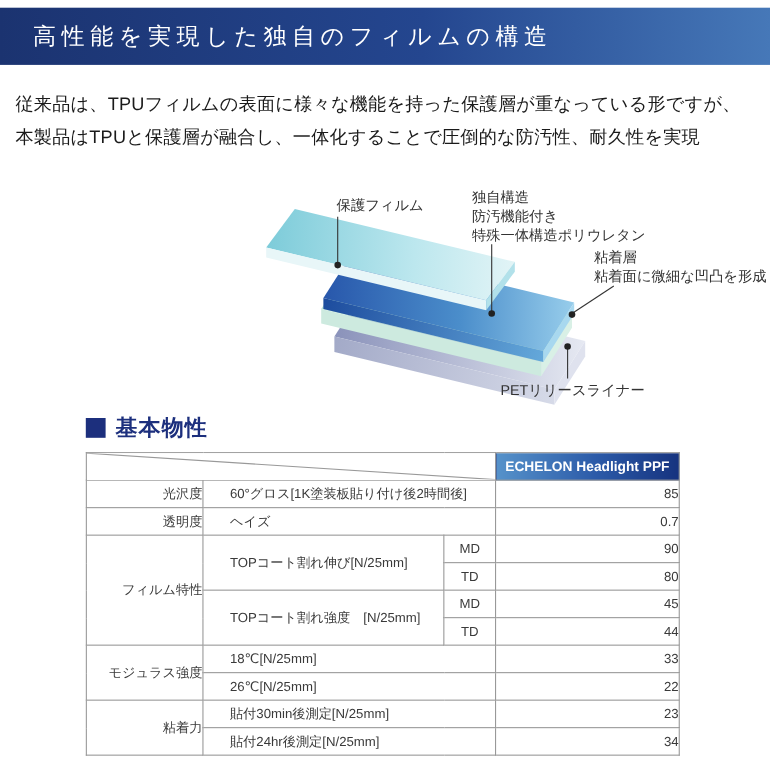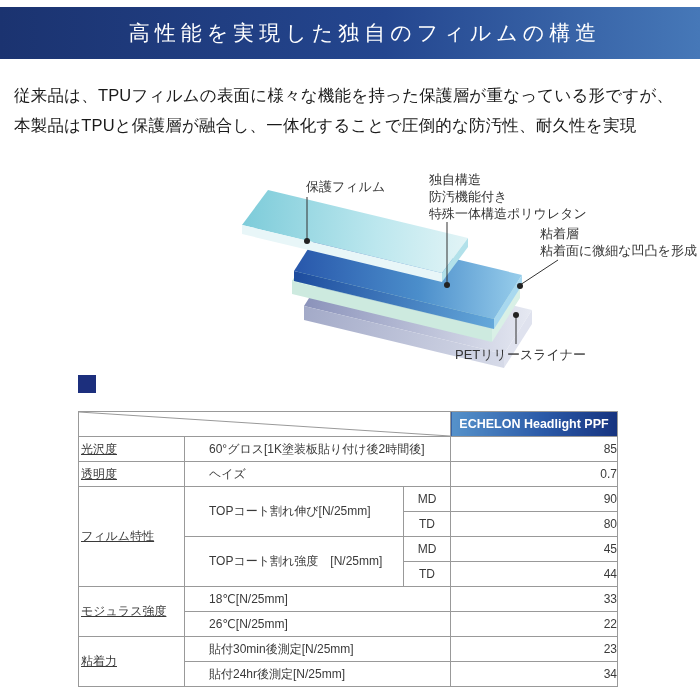--- a/index.html
+++ b/index.html
@@ -4,21 +4,21 @@
 <style>
   html,body{margin:0;padding:0;background:#fff;}
   .page{
     position:relative;width:700px;height:700px;background:#ffffff;overflow:hidden;
     font-family:"Liberation Sans","DejaVu Sans",sans-serif;color:#1b1b1b;
   }
   
   .banner{
     position:absolute;left:0;top:7px;width:700px;height:52px;
     background:linear-gradient(90deg,#1b3370 0%,#24468f 55%,#4678b8 100%);
-    display:flex;align-items:center;justify-content:center;
+    display:flex;align-items:center;
   }
   .banner-title{
     margin-left:30px;color:#ffffff;font-family:"DejaVu Serif","Liberation Serif",serif;
     font-size:21px;font-weight:500;letter-spacing:5px;white-space:nowrap;
   }
   
   .intro{
     position:absolute;left:14px;top:80px;width:678px;
     font-size:16.5px;line-height:30px;color:#1a1a1a;letter-spacing:0.2px;
   }
@@ -37,21 +37,21 @@
   
   .spec-table{
     position:absolute;left:78px;top:411px;border-collapse:collapse;table-layout:fixed;
     font-size:12px;color:#3a3a3a;
   }
   .spec-table td,.spec-table th{
     border:1px solid #999;height:25px;padding:0;box-sizing:border-box;background:#fff;
     font-weight:normal;
     margin-top:36px;
   }
-  .spec-table .cat{width:106px;padding-left:2px;text-align:left;text-decoration:underline;}
+  .spec-table .cat{width:106px;padding-left:2px;text-align:right;}
   .spec-table .test{width:219px;padding-left:24px;text-align:left;}
   .spec-table .sub{width:47px;text-align:center;}
   .spec-table .val{width:167px;text-align:right;}
   .spec-table .diag{position:relative;background:#fff;}
   .spec-table .diag svg{position:absolute;left:0;top:0;width:100%;height:100%;}
   .spec-table .prod{
     background:linear-gradient(90deg,#5692ca 0%,#2b5aa8 55%,#16337f 100%);
     color:#fff;font-weight:bold;font-size:12.5px;text-align:center;
   }
 </style>
@@ -140,20 +140,21 @@
     </div>
     <div class="dlabel" style="left:455px;top:181px;">PETリリースライナー</div>
     <div class="dlabel" style="left:540px;top:60px;">
       <div>粘着層</div>
       <div>粘着面に微細な凹凸を形成</div>
     </div>
   </div>
 
   <div class="section-title">
     <div class="section-square"></div>
+    <div class="section-text">基本物性</div>
   </div>
 
   <table class="spec-table">
     <tbody>
         <tr>
       <td class="diag" colspan="3">
         <svg viewBox="0 0 100 100" preserveAspectRatio="none">
           <line x1="0" y1="0" x2="100" y2="100" stroke="#999" stroke-width="1" vector-effect="non-scaling-stroke"></line>
         </svg>
       </td>

